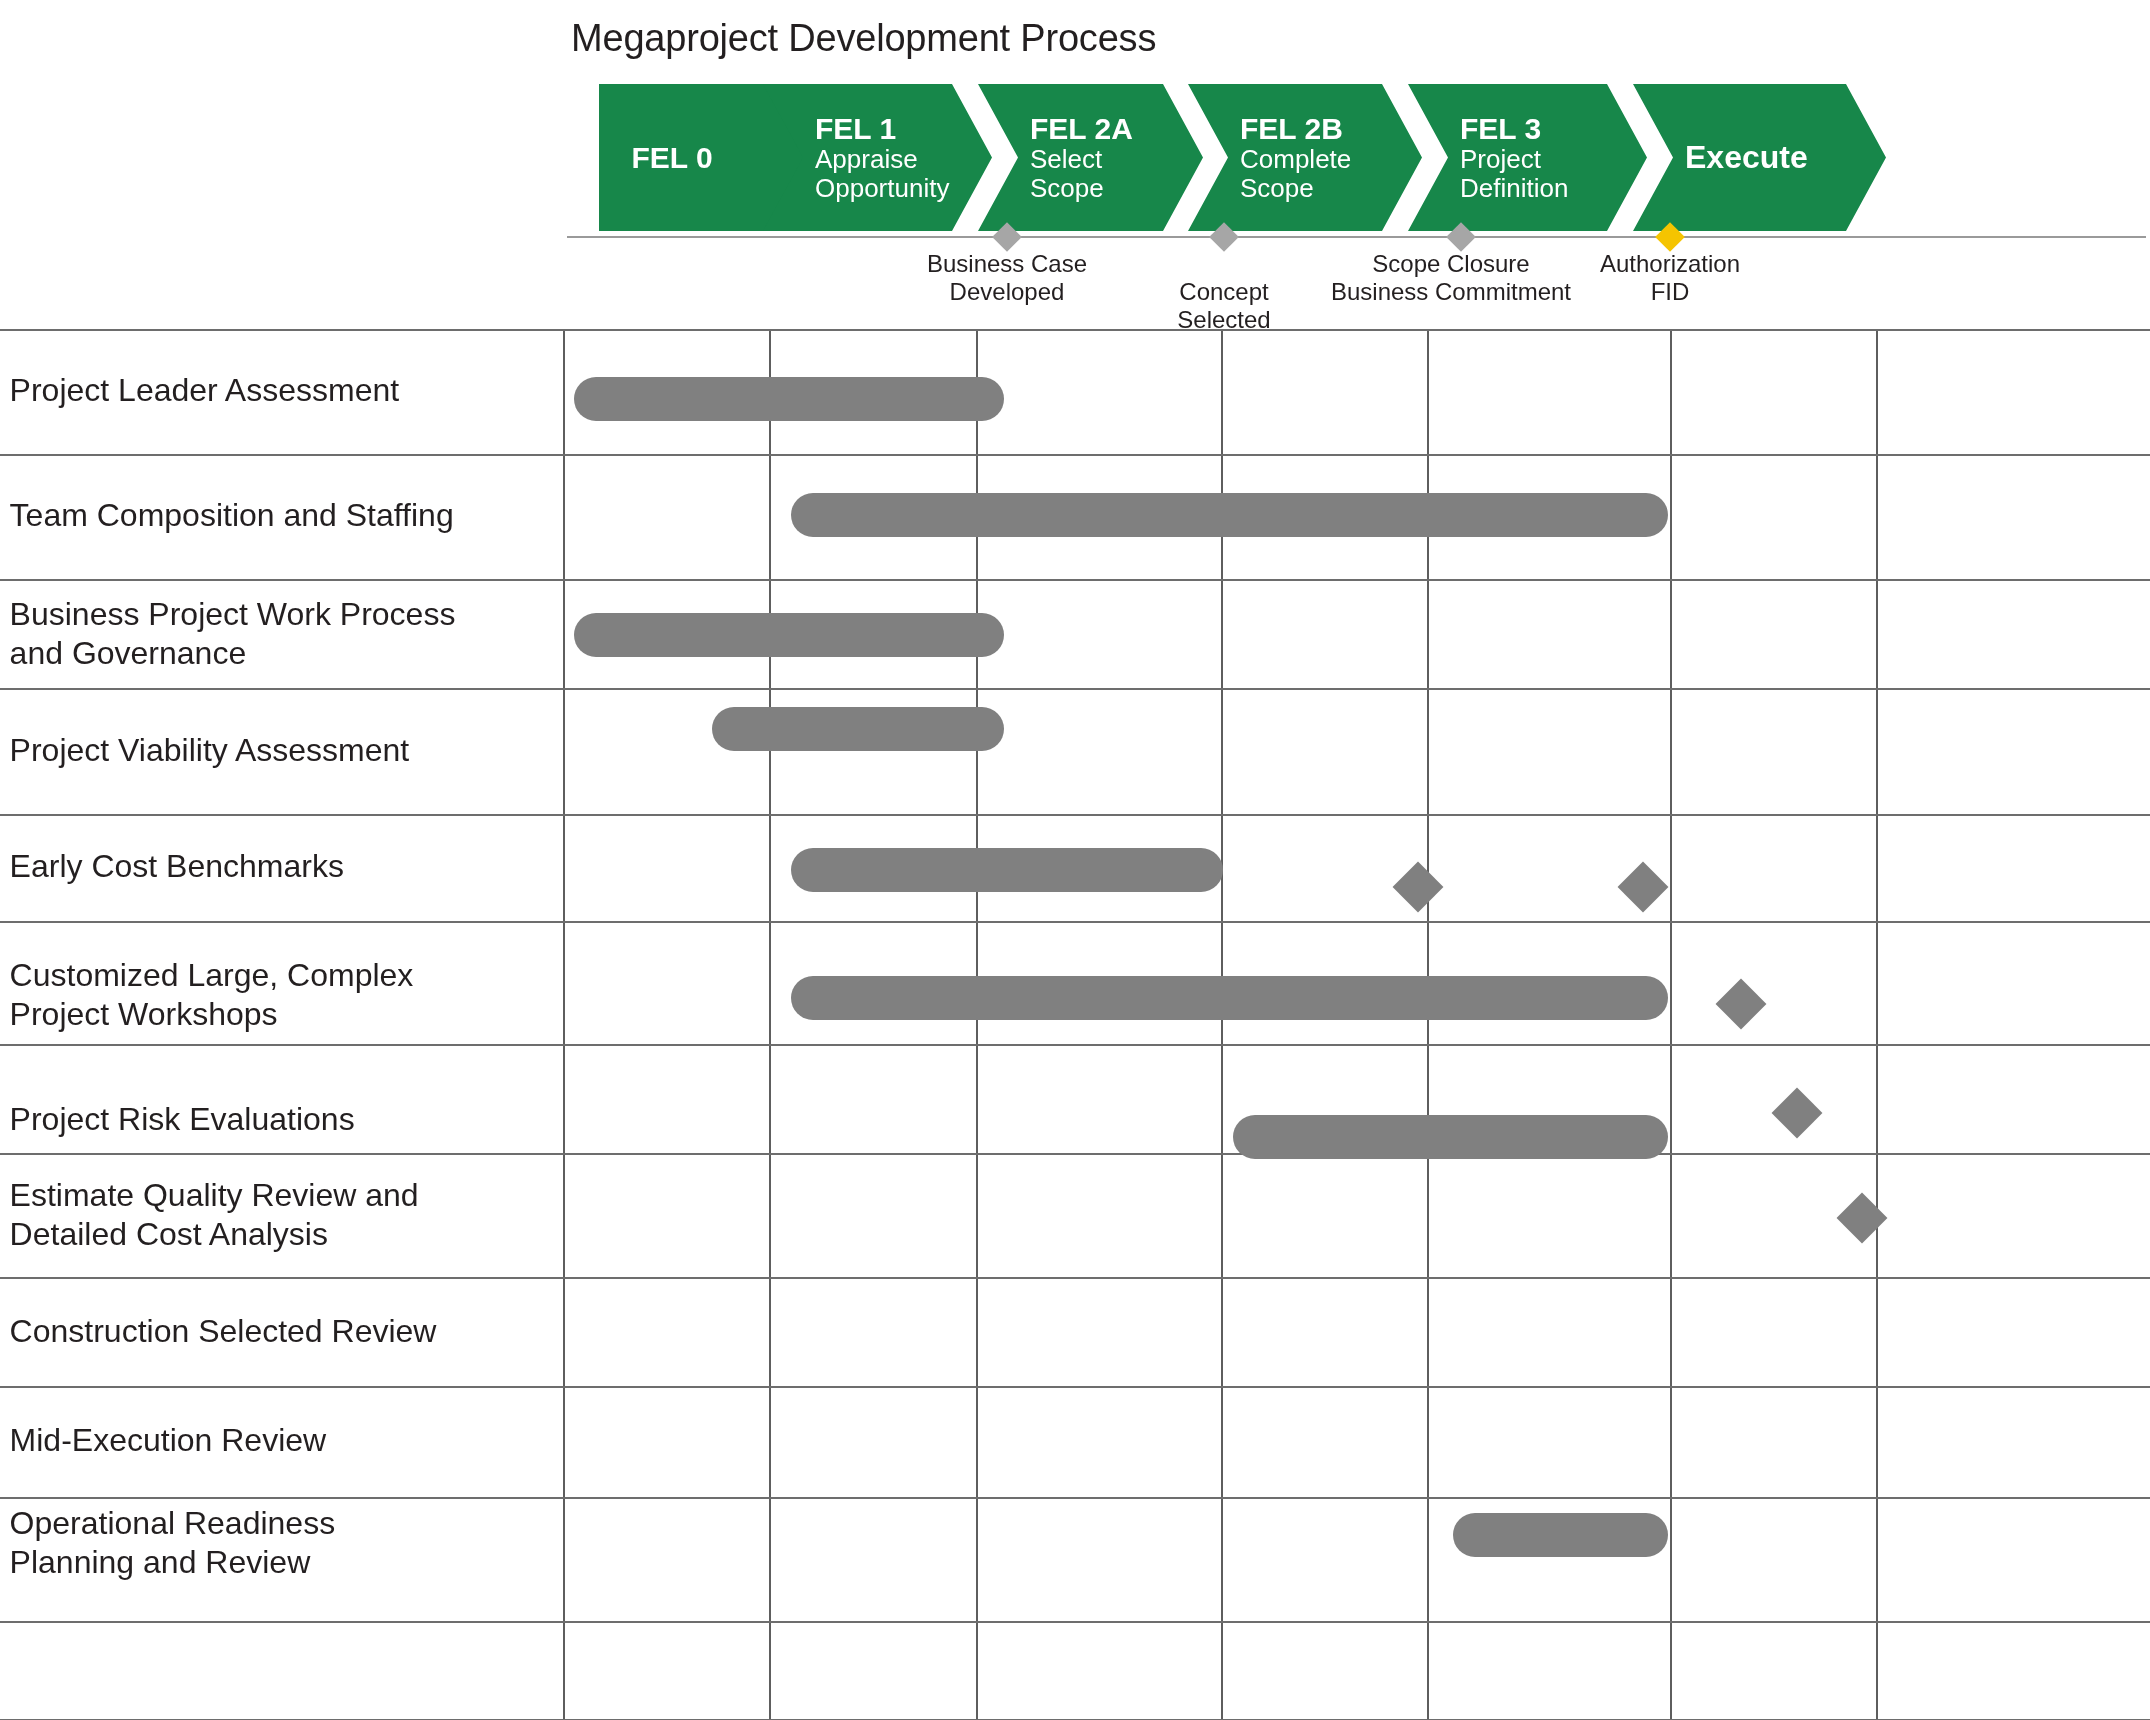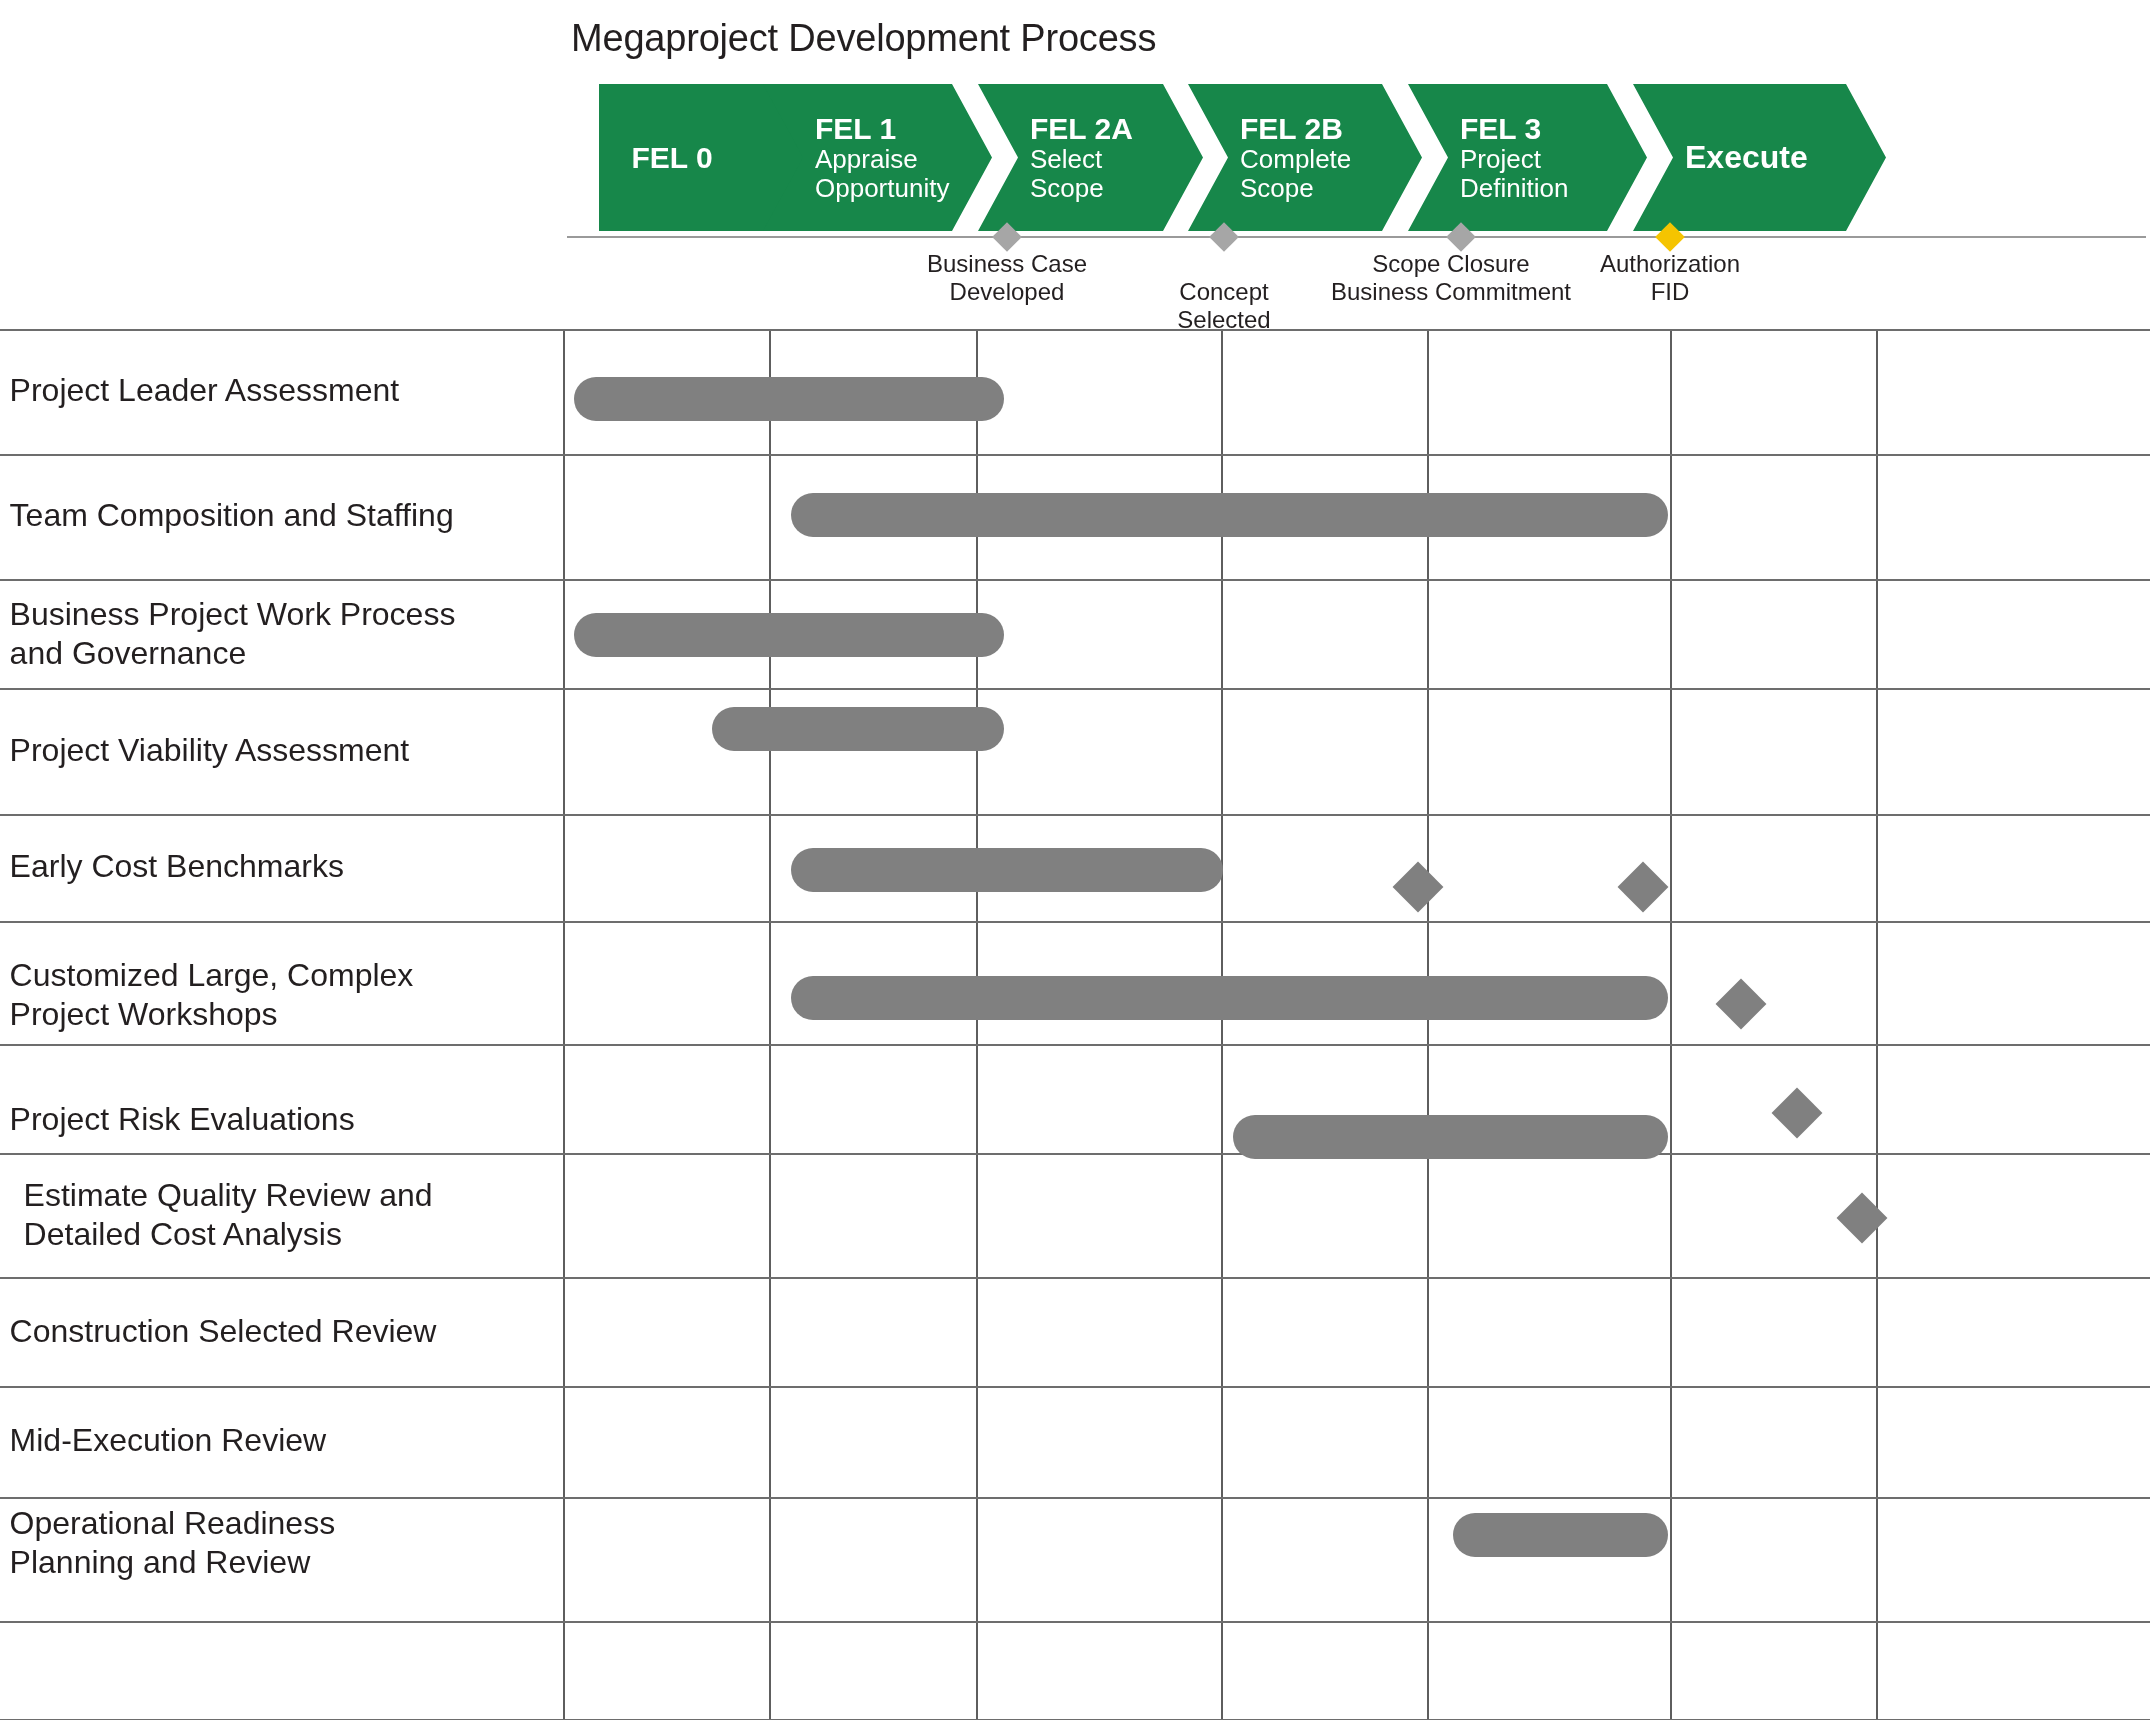--- a/index.html
+++ b/index.html
@@ -224,21 +224,21 @@
 
     <div class="row-label" style="top:62px;">Project Leader Assessment</div>
     <div class="row-label" style="top:187px;">Team Composition and Staffing</div>
     <div class="row-label" style="top:305px;white-space:pre-line;">Business Project Work Process
 and Governance</div>
     <div class="row-label" style="top:422px;">Project Viability Assessment</div>
     <div class="row-label" style="top:538px;">Early Cost Benchmarks</div>
     <div class="row-label" style="top:666px;white-space:pre-line;">Customized Large, Complex
 Project Workshops</div>
     <div class="row-label" style="top:791px;">Project Risk Evaluations</div>
-    <div class="row-label" style="top:886px;white-space:pre-line;margin-left:14px;">Estimate Quality Review and
+    <div class="row-label" style="top:886px;white-space:pre-line;">Estimate Quality Review and
 Detailed Cost Analysis</div>
     <div class="row-label" style="top:1003px;">Construction Selected Review</div>
     <div class="row-label" style="top:1112px;">Mid-Execution Review</div>
     <div class="row-label" style="top:1214px;white-space:pre-line;">Operational Readiness
 Planning and Review</div>
 
     <div class="bar" style="left:574px;width:430px;top:70px;"></div>
     <div class="bar" style="left:791px;width:877px;top:186px;"></div>
     <div class="bar" style="left:574px;width:430px;top:306px;"></div>
     <div class="bar" style="left:712px;width:292px;top:400px;"></div>

